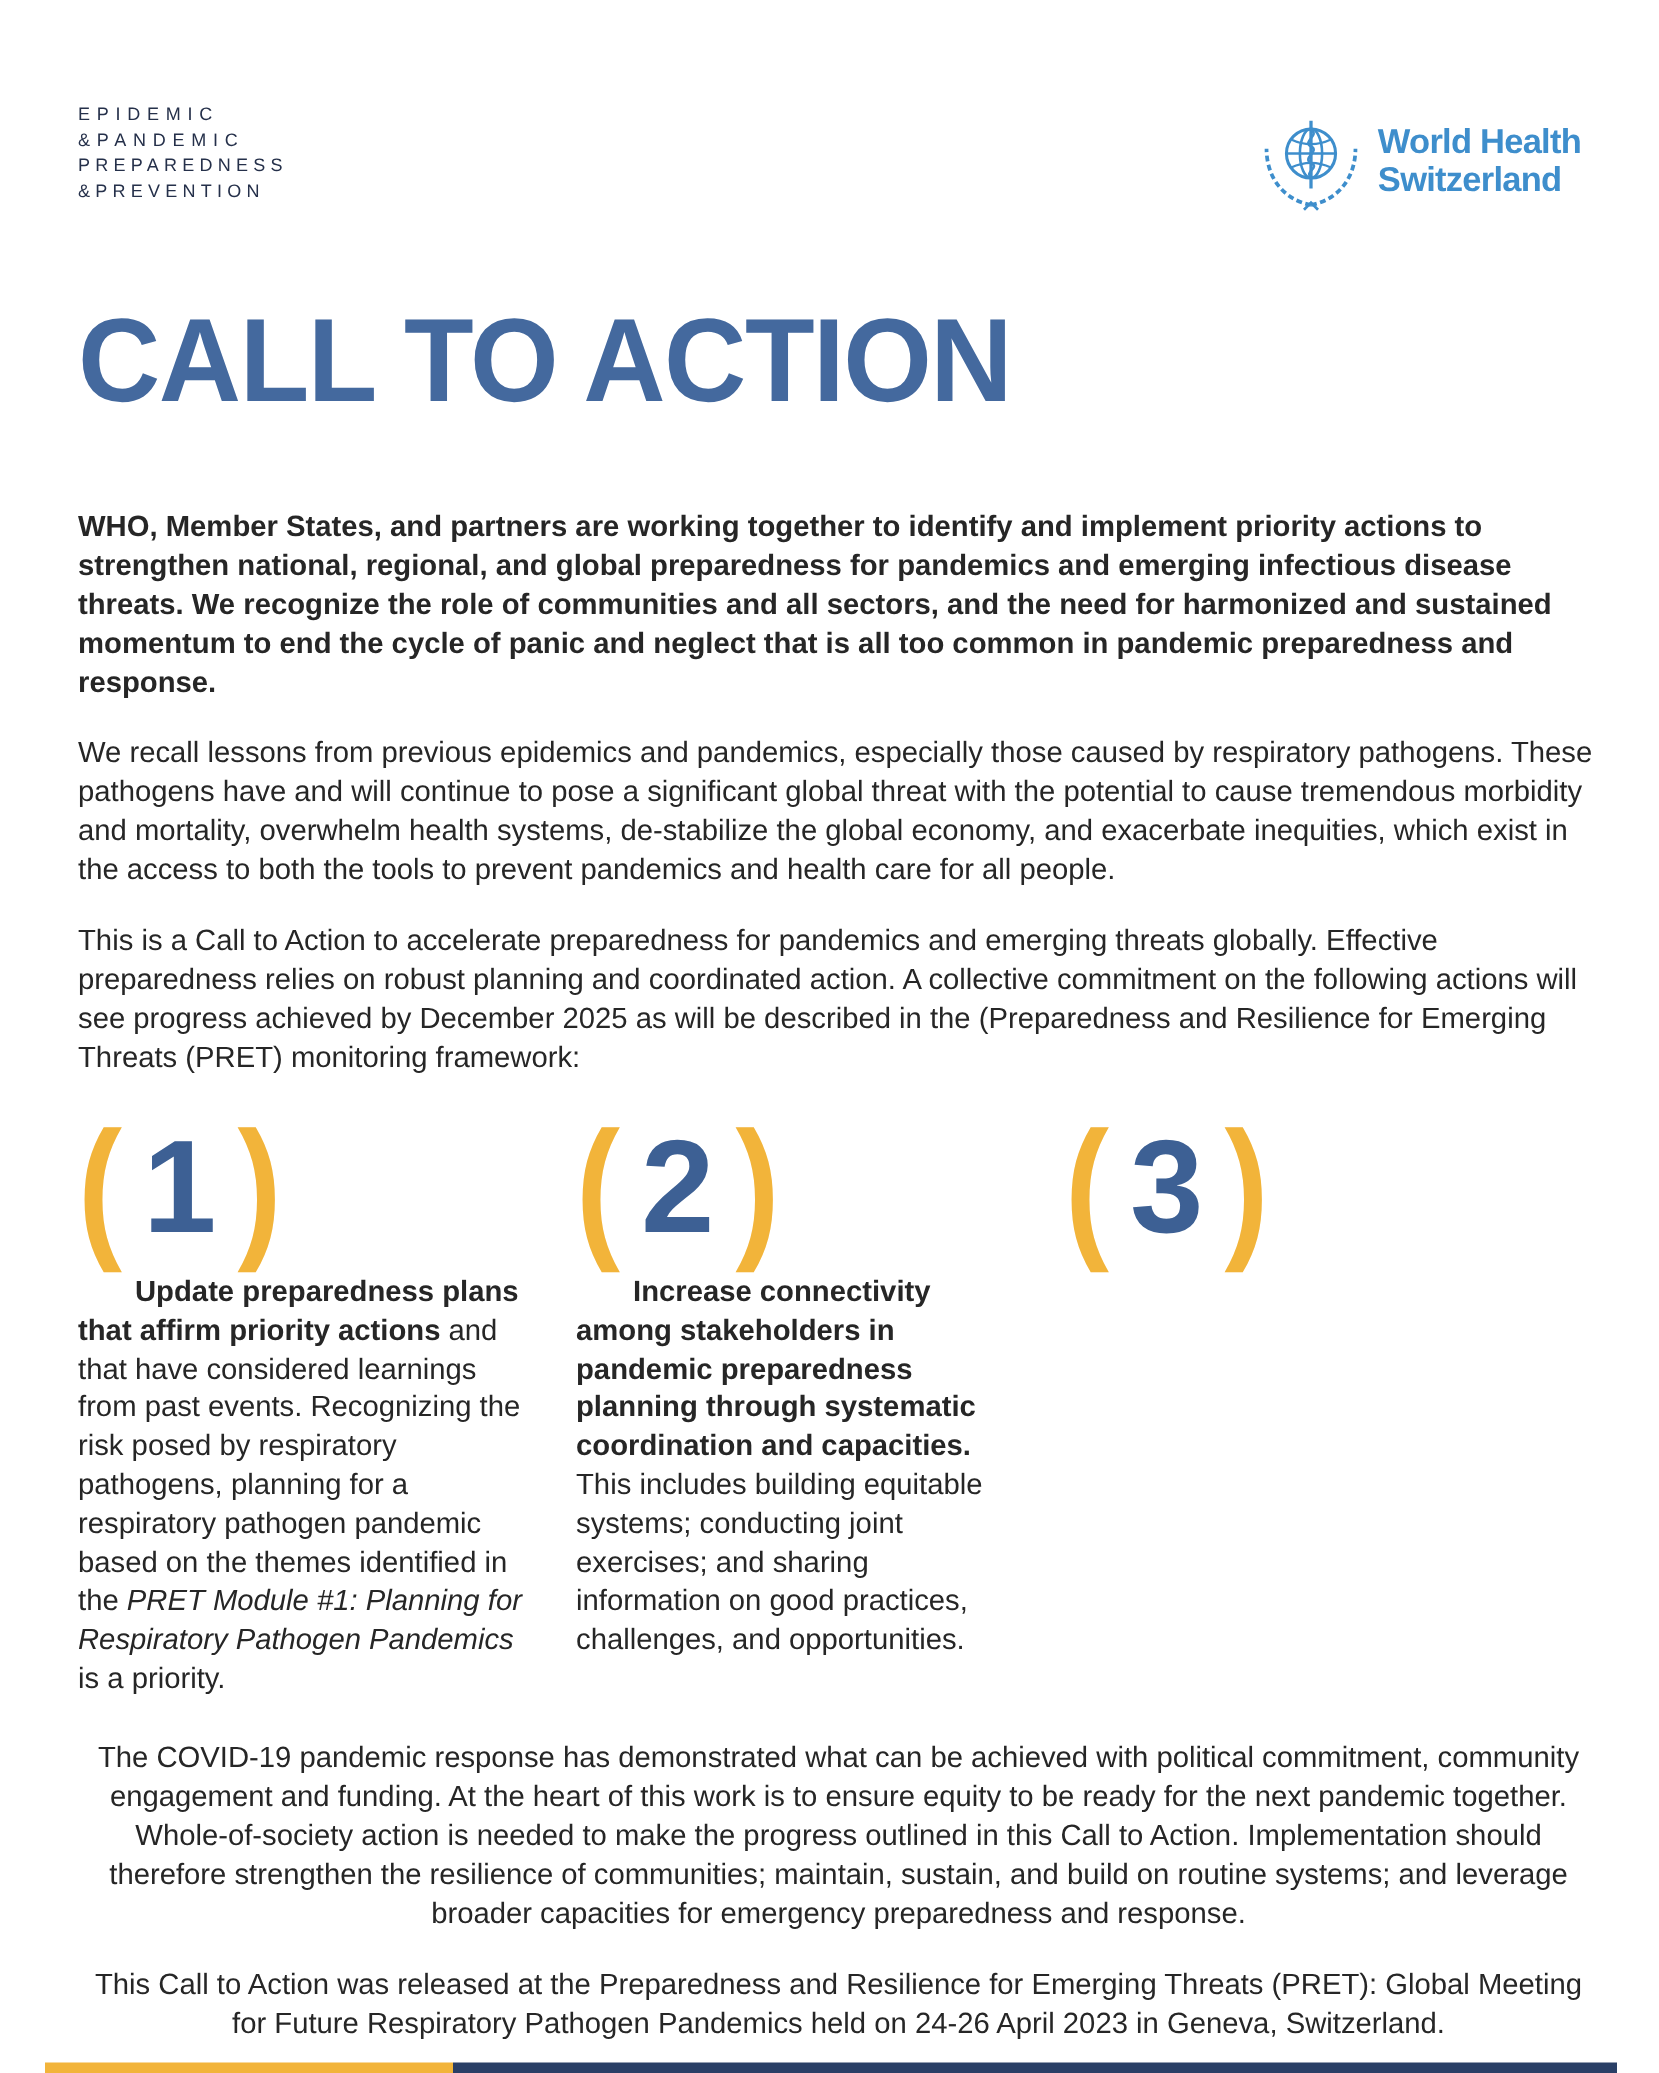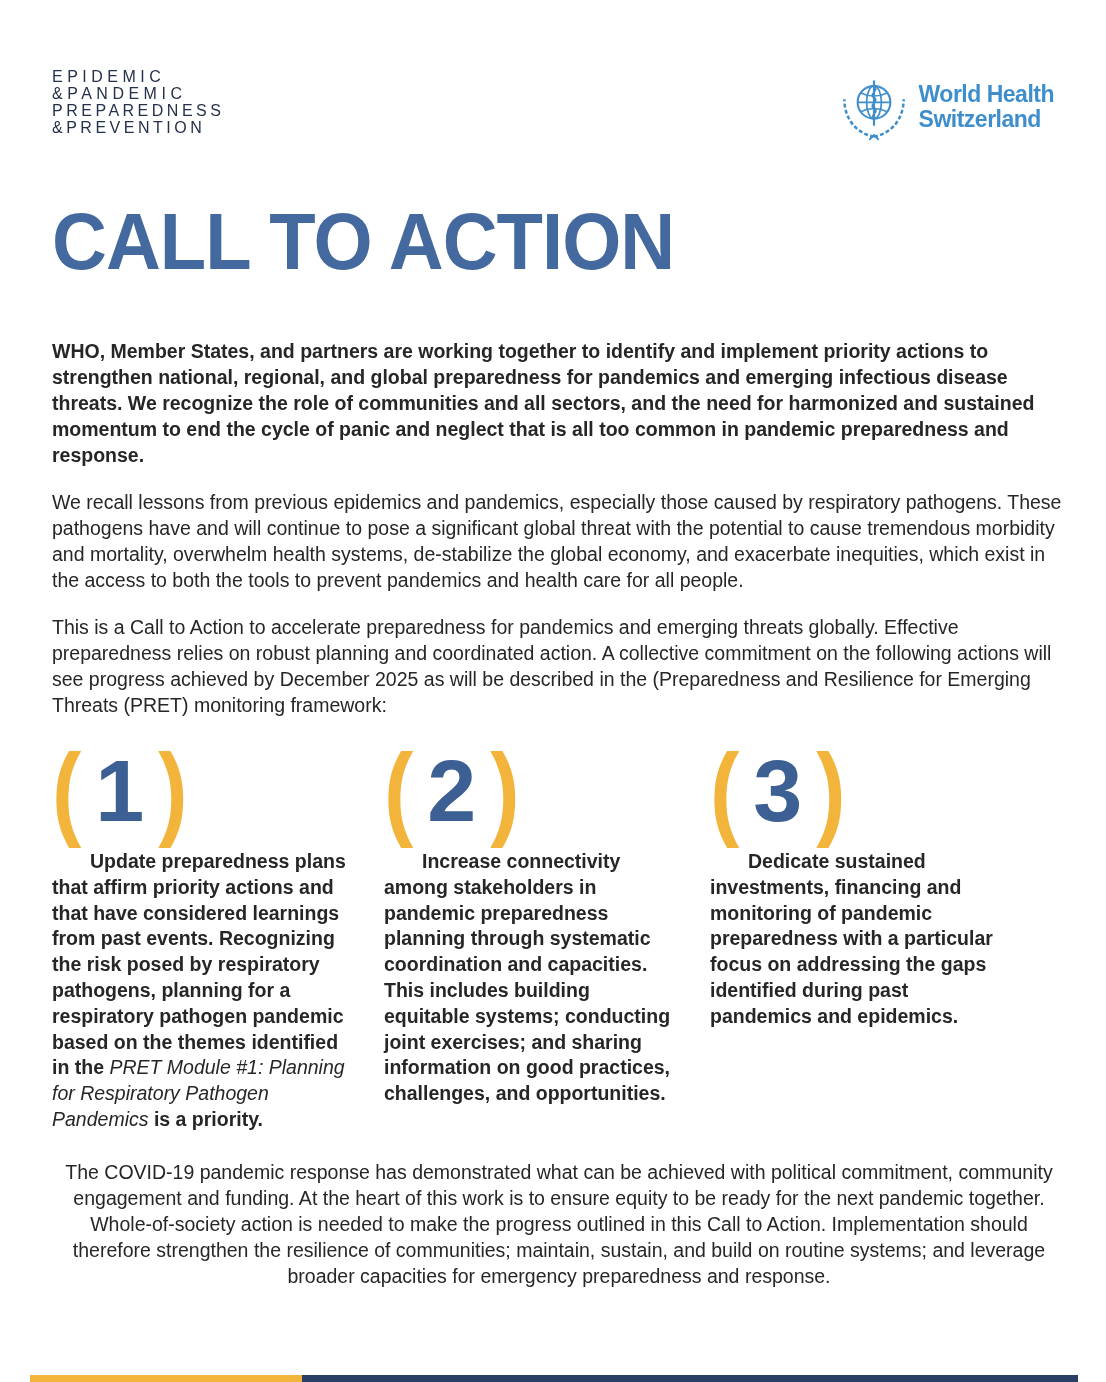--- a/index.html
+++ b/index.html
@@ -8,21 +8,21 @@
   }
   *{margin:0;padding:0;box-sizing:border-box;}
   html,body{background:#fff;}
   body{font-family:"Liberation Sans","DejaVu Sans",sans-serif;color:var(--body);}
   .page{
     position:relative;width:1106px;height:1382px;background:var(--paper);
     padding:68px 44px 0 52px;overflow:hidden;
   }
   
   .header{display:flex;justify-content:space-between;align-items:flex-start;}
-  .brand{color:var(--navy);font-size:16px;line-height:17px;}
+  .brand{color:var(--navy);font-size:12px;line-height:17px;}
   .brand .ln{letter-spacing:4.5px;font-weight:400;}
   .brand .ln.b{font-weight:400;letter-spacing:3.5px;}
   .who{display:flex;align-items:center;gap:6px;margin-right:8px;}
   .who-emblem{width:78px;height:78px;}
   .who-text{color:var(--who_blue);font-weight:700;font-size:23px;line-height:25px;letter-spacing:-0.5px;}
   
   .title{
     color:var(--title_blue);font-size:76px;font-weight:700;letter-spacing:-1px;
     margin-top:56px;line-height:1;transform:scaleY(1.04);transform-origin:left top;
   }
@@ -34,21 +34,21 @@
   .actions{display:grid;grid-template-columns:296px 290px 300px;column-gap:36px;margin-top:16px;width:1014px;}
   .action-number{height:104px;display:flex;align-items:center;margin-bottom:6px;}
   .paren{
     color:var(--yellow);font-size:88px;font-weight:700;display:inline-block;
     transform:scaleY(1.18);line-height:1;
   }
   .digit{color:var(--digit_blue);font-size:88px;font-weight:700;line-height:1;margin:0 14px;}
   .action-text{font-size:19.5px;line-height:25.8px;}
   .seg-bold{font-weight:700;margin-left:38px;}
   .seg-italic{font-style:italic;}
-  .seg-regular{font-weight:700;}
+  .seg-regular{font-weight:400;}
   
   .closing-block{margin-top:26px;width:1014px;text-align:center;}
   
   .footer-bar{position:absolute;left:30px;right:0;bottom:0;height:7px;display:flex;}
   .bar-yellow{width:272px;background:var(--yellow);}
   .bar-navy{flex:1;margin-right:28px;background:var(--footer_navy);}
 </style>
 </head>
 <body>
 
@@ -109,26 +109,26 @@
         <span class="paren">)</span>
       </div>
       <p class="action-text"><span class="seg-bold">Increase connectivity among stakeholders in pandemic preparedness planning through systematic coordination and capacities.</span><span class="seg-regular"> This includes building equitable systems; conducting joint exercises; and sharing information on good practices, challenges, and opportunities.</span></p>
     </div>
     <div class="action">
       <div class="action-number">
         <span class="paren">(</span>
         <span class="digit">3</span>
         <span class="paren">)</span>
       </div>
-      <p class="action-text"><span class="seg-bold">Dedicate sustained investments, financing and monitoring of pandemic preparedness</span><span class="seg-regular"> with a particular focus on addressing the gaps identified during past pandemics and epidemics.</span></p>
     </div>
   </section>
 
   <div class="closing-block">
     <p class="para">The COVID-19 pandemic response has demonstrated what can be achieved with political commitment, community engagement and funding. At the heart of this work is to ensure equity to be ready for the next pandemic together. Whole-of-society action is needed to make the progress outlined in this Call to Action. Implementation should therefore strengthen the resilience of communities; maintain, sustain, and build on routine systems; and leverage broader capacities for emergency preparedness and response.</p>
+    <p class="para">This Call to Action was released at the Preparedness and Resilience for Emerging Threats (PRET): Global Meeting for Future Respiratory Pathogen Pandemics held on 24-26 April 2023 in Geneva, Switzerland.</p>
   </div>
 
   <footer class="footer-bar">
     <span class="bar-yellow"></span>
     <span class="bar-navy"></span>
   </footer>
 
 </div>
 
 </body></html>

